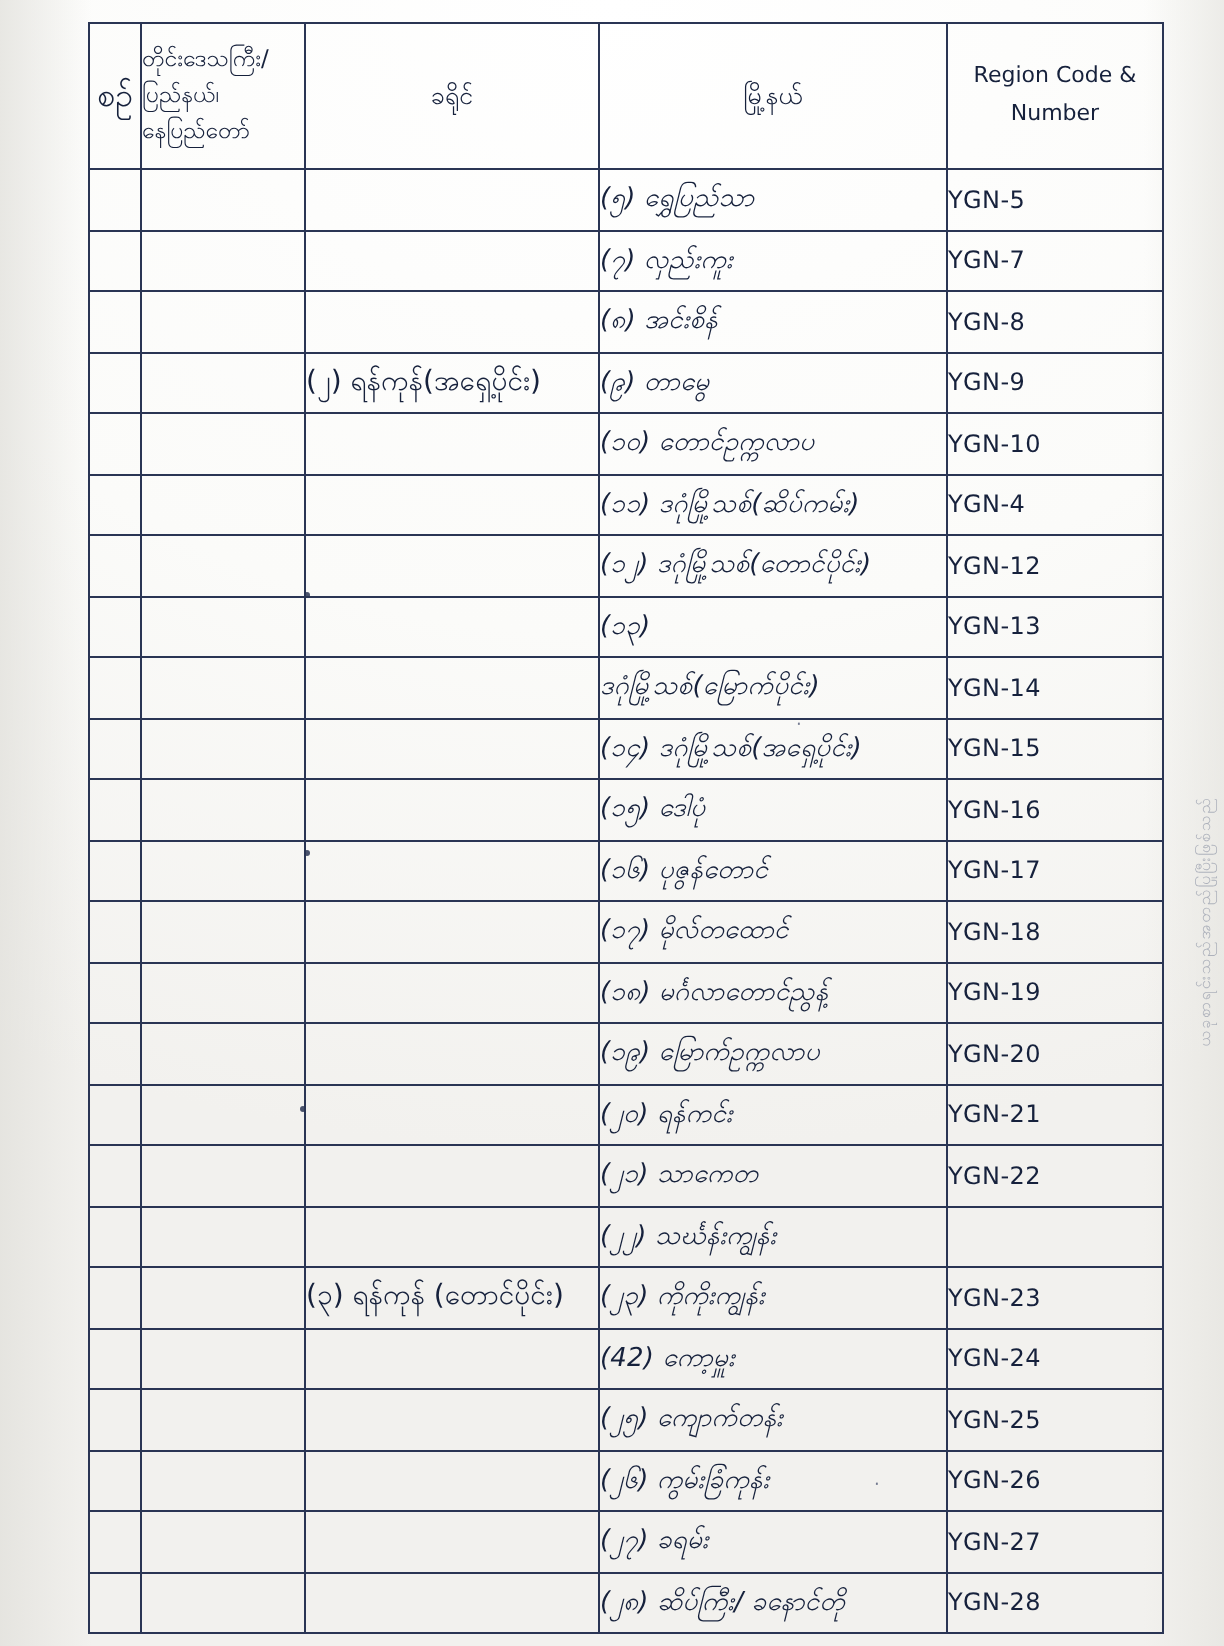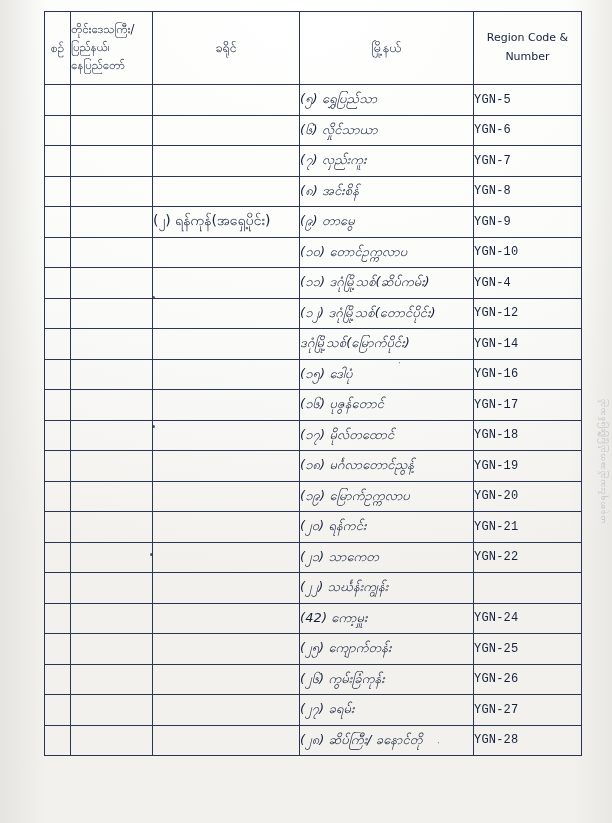--- a/index.html
+++ b/index.html
@@ -55,36 +55,35 @@
 
   thead td {
     height: 72px;
     text-align: center;
     font-size: 12.5px;
     line-height: 1.5;
     padding: 2px 4px;
   }
   thead .hdr-state { font-size: 11.5px; line-height: 1.55; text-align: left; padding-left: 6px; }
   thead .hdr-code { font-size: 11px; font-weight: bold; line-height: 1.7; }
-  thead .hdr-no { font-size: 12px; line-height: 1.25; }
+  thead .hdr-no { font-size: 16px; line-height: 1.25; }
 
   tbody tr { height: 30.5px; }
   td.town {
     padding-left: 24px;
     font-size: 13px;
     letter-spacing: 0.1px;
     white-space: nowrap;
     font-style: italic;
   }
   td.code {
     padding-left: 14px;
     font-size: 12px;
     font-weight: bold;
     letter-spacing: 0.2px;
-    font-family: Liberation Mono, monospace;
   }
   td.dist {
     padding-left: 8px;
     font-size: 14px;
     white-space: nowrap;
   }
   td.spacer { }
   
   .vert {
     text-align: center;
@@ -151,27 +150,20 @@
           <td class="vert"></td>
           <td class="spacer"></td>
           <td class="dist"></td>
           <td class="town">(၅) ရွှေပြည်သာ</td>
           <td class="code">YGN-5</td>
         </tr>
         <tr>
           <td class="vert"></td>
           <td class="spacer"></td>
           <td class="dist"></td>
-          <td class="town">(၆) လှိုင်သာယာ</td>
-          <td class="code">YGN-6</td>
-        </tr>
-        <tr>
-          <td class="vert"></td>
-          <td class="spacer"></td>
-          <td class="dist"></td>
           <td class="town">(၇) လှည်းကူး</td>
           <td class="code">YGN-7</td>
         </tr>
         <tr>
           <td class="vert"></td>
           <td class="spacer"></td>
           <td class="dist"></td>
           <td class="town">(၈) အင်းစိန်</td>
           <td class="code">YGN-8</td>
         </tr>
@@ -200,27 +192,41 @@
           <td class="vert"></td>
           <td class="spacer"></td>
           <td class="dist"></td>
           <td class="town">(၁၂) ဒဂုံမြို့သစ်(တောင်ပိုင်း)</td>
           <td class="code">YGN-12</td>
         </tr>
         <tr>
           <td class="vert"></td>
           <td class="spacer"></td>
           <td class="dist"></td>
+          <td class="town">(၁၃)</td>
+          <td class="code">YGN-13</td>
+        </tr>
+        <tr>
+          <td class="vert"></td>
+          <td class="spacer"></td>
+          <td class="dist"></td>
           <td class="town">ဒဂုံမြို့သစ်(မြောက်ပိုင်း)</td>
           <td class="code">YGN-14</td>
         </tr>
         <tr>
           <td class="vert"></td>
           <td class="spacer"></td>
           <td class="dist"></td>
+          <td class="town">(၁၄) ဒဂုံမြို့သစ်(အရှေ့ပိုင်း)</td>
+          <td class="code">YGN-15</td>
+        </tr>
+        <tr>
+          <td class="vert"></td>
+          <td class="spacer"></td>
+          <td class="dist"></td>
           <td class="town">(၁၅) ဒေါပုံ</td>
           <td class="code">YGN-16</td>
         </tr>
         <tr>
           <td class="vert"></td>
           <td class="spacer"></td>
           <td class="dist"></td>
           <td class="town">(၁၆) ပုဇွန်တောင်</td>
           <td class="code">YGN-17</td>
         </tr>
@@ -258,20 +264,27 @@
           <td class="dist"></td>
           <td class="town">(၂၁) သာကေတ</td>
           <td class="code">YGN-22</td>
         </tr>
         <tr>
           <td class="vert"></td>
           <td class="spacer"></td>
           <td class="dist"></td>
           <td class="town">(၂၂) သင်္ဃန်းကျွန်း</td>
           <td class="code"></td>
+        </tr>
+        <tr>
+          <td class="vert"></td>
+          <td class="spacer"></td>
+          <td class="dist">(၃) ရန်ကုန် (တောင်ပိုင်း)</td>
+          <td class="town">(၂၃) ကိုကိုးကျွန်း</td>
+          <td class="code">YGN-23</td>
         </tr>
         <tr>
           <td class="vert"></td>
           <td class="spacer"></td>
           <td class="dist"></td>
           <td class="town">(42) ကော့မှူး</td>
           <td class="code">YGN-24</td>
         </tr>
         <tr>
           <td class="vert"></td>

